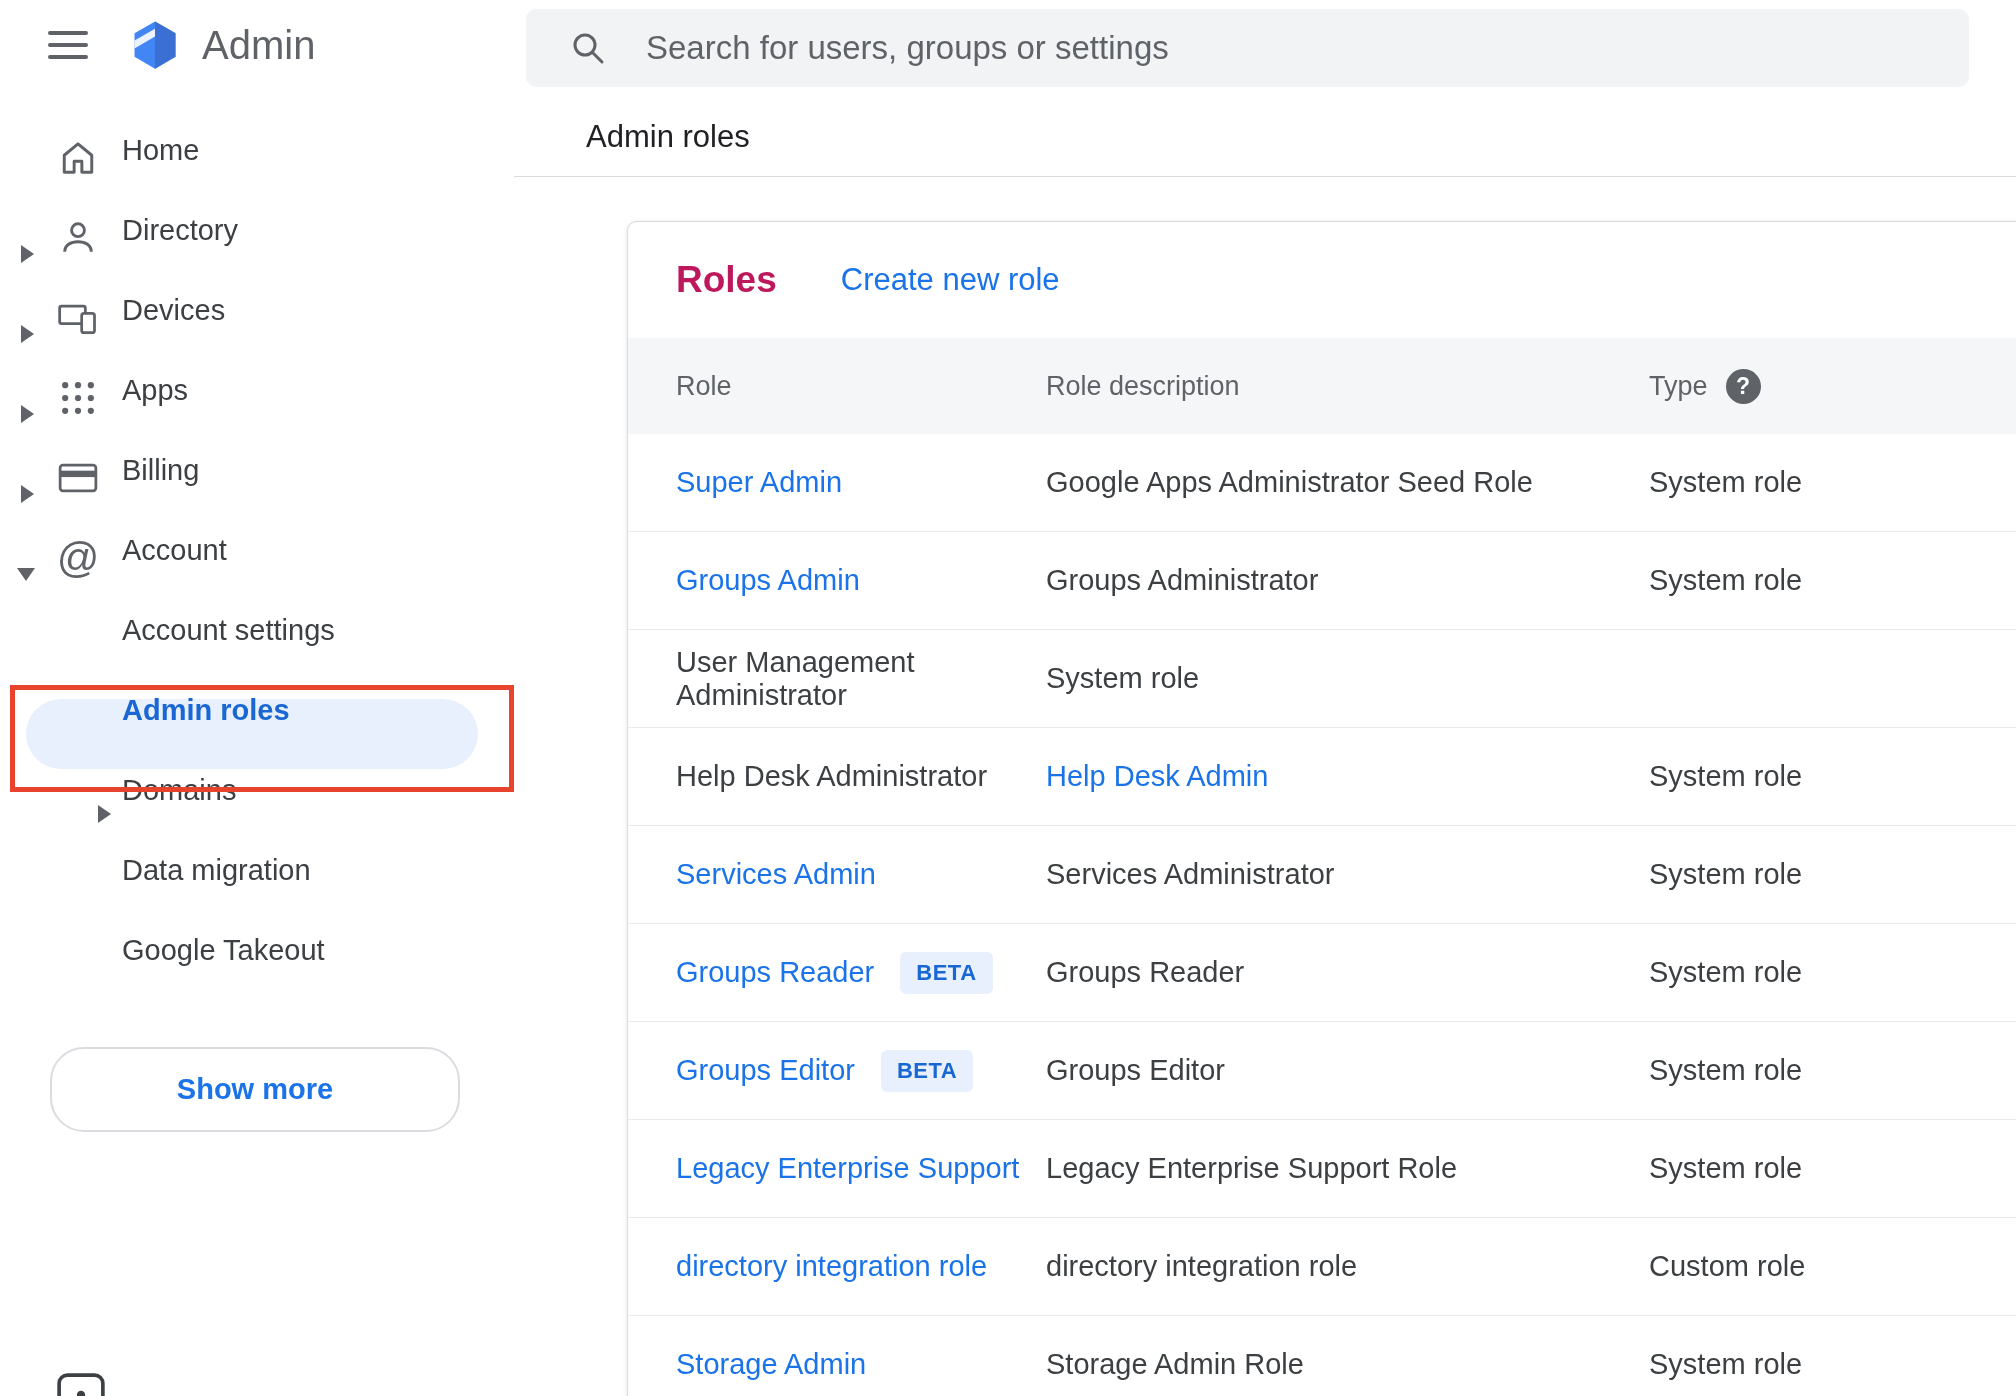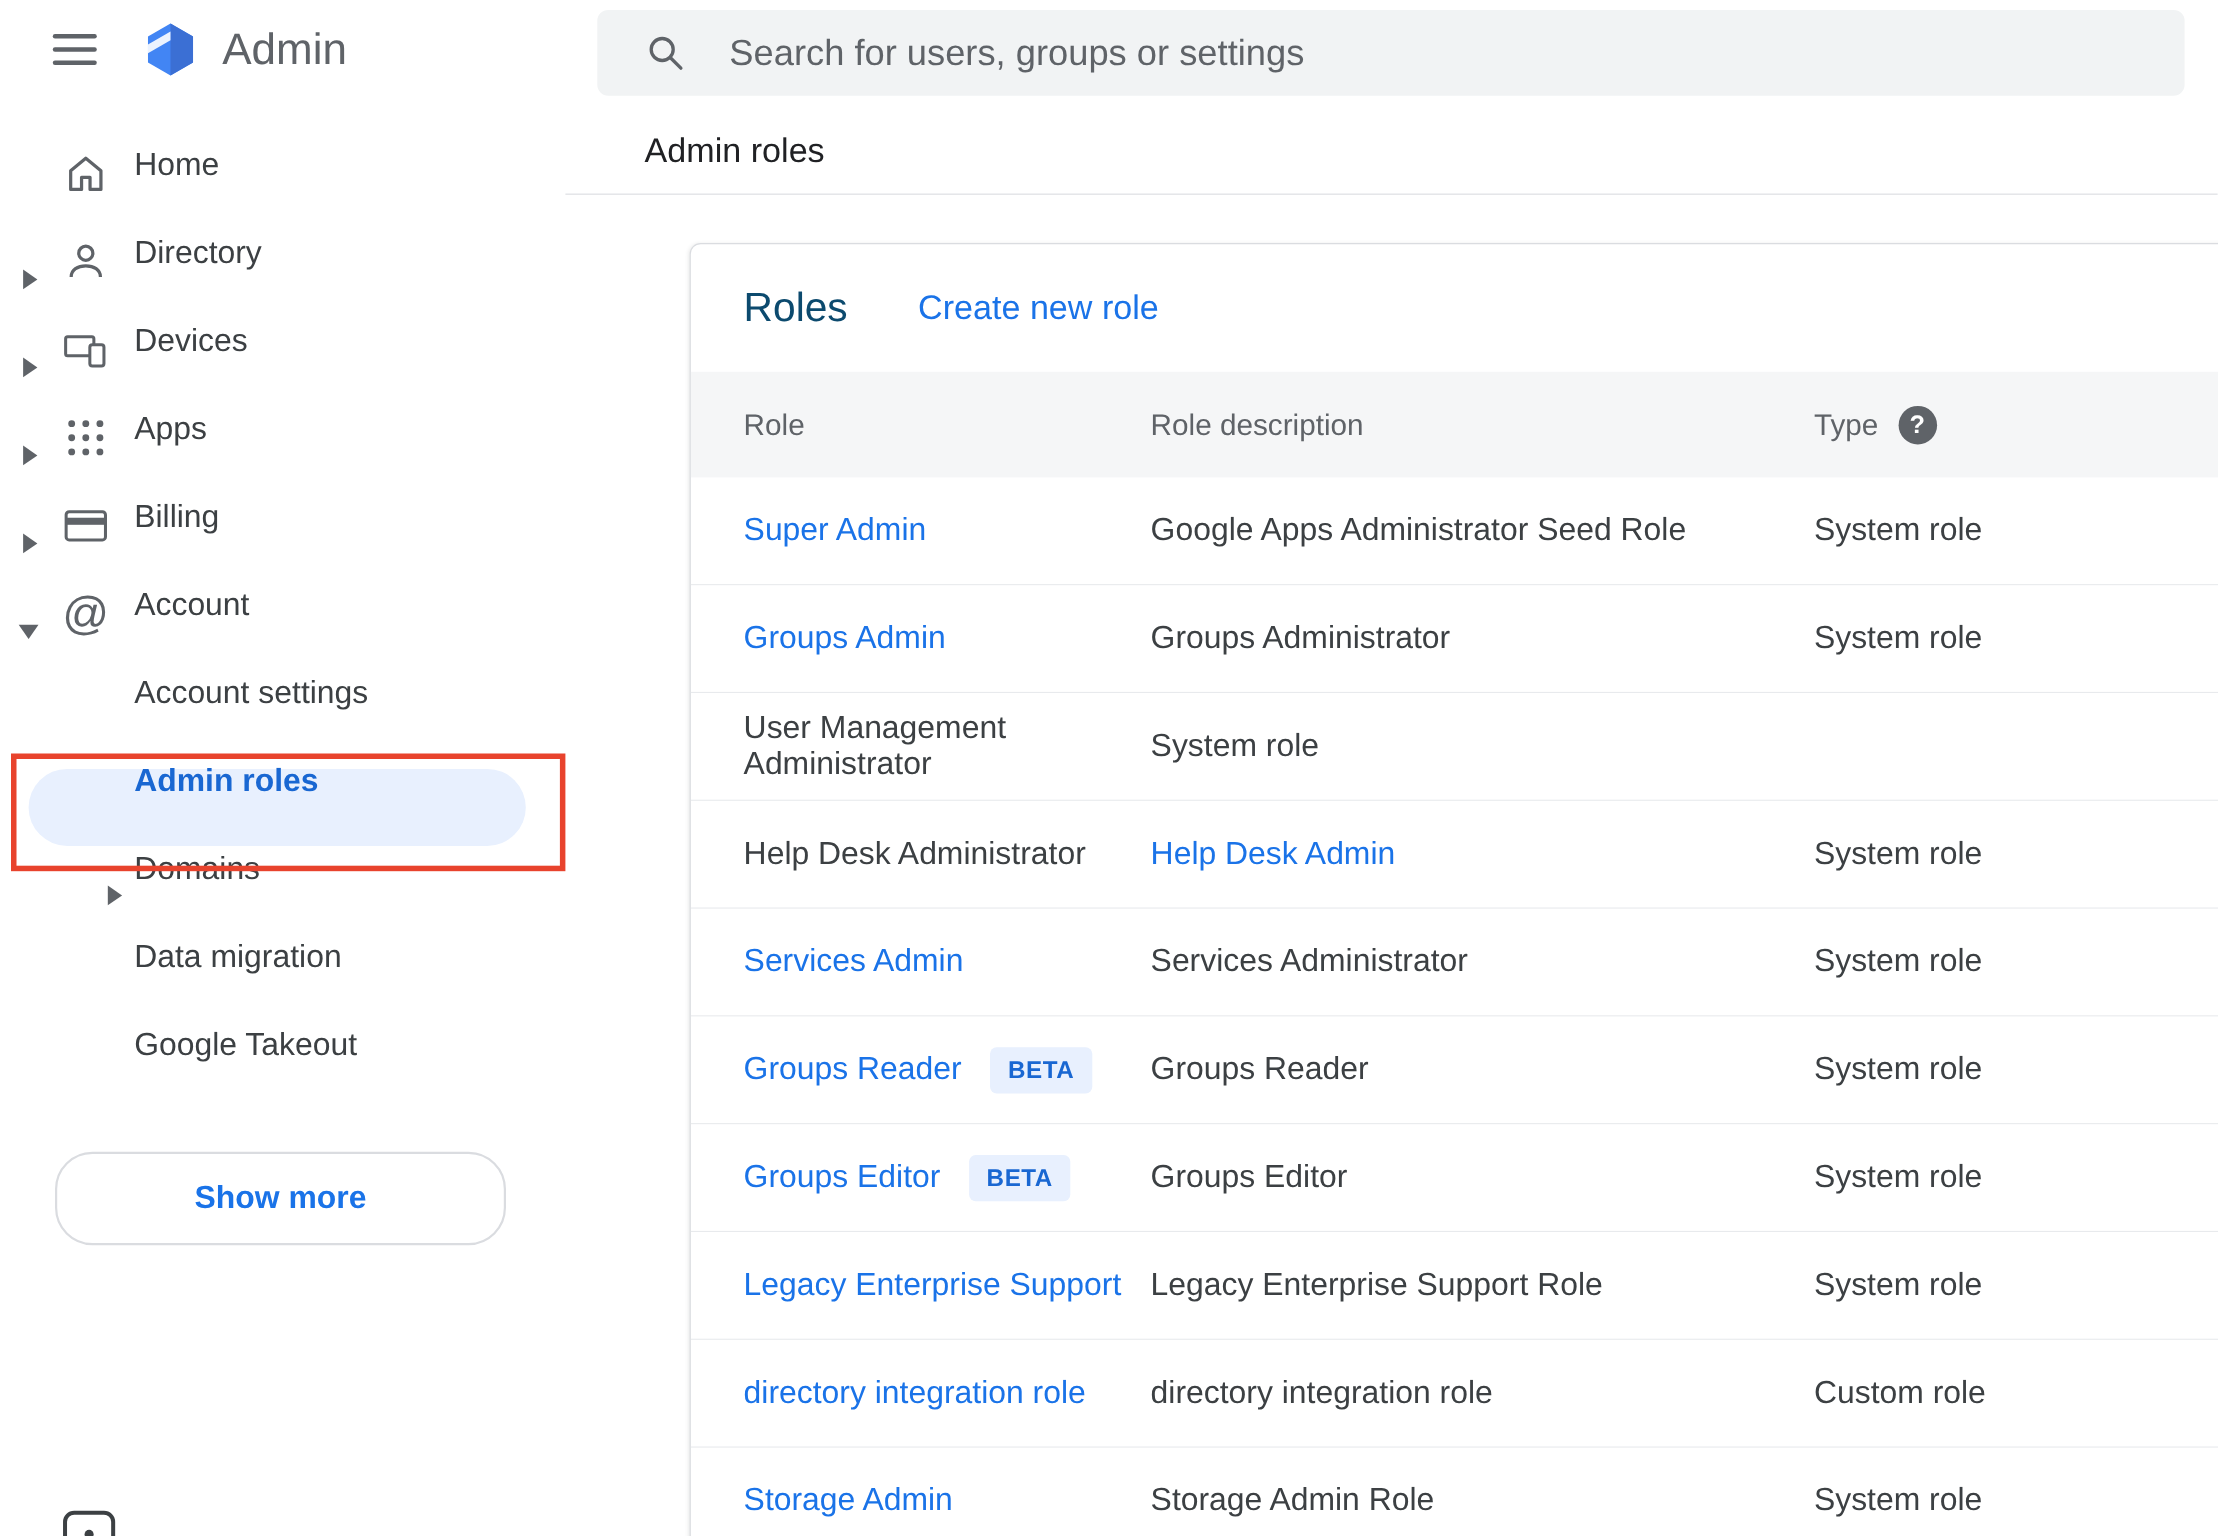--- a/index.html
+++ b/index.html
@@ -42,35 +42,35 @@
                color:#1a73e8; font-size:29px; font-weight:bold; cursor:pointer;
                font-family:inherit; }
 
   .bottom-partial { position:absolute; left:56px; bottom:-26px; width:50px; height:50px; }
 
   .red-box { position:absolute; left:10px; top:685px; width:504px; height:107px;
              border:5px solid #e8432d; z-index:10; pointer-events:none; }
 
   
   .main { position:absolute; left:514px; top:0; right:0; bottom:0; }
-  .searchbar { position:absolute; left:29px; top:9px; width:1443px; height:78px;
+  .searchbar { position:absolute; left:12px; top:9px; width:1443px; height:78px;
                background:#f1f3f4; border-radius:10px; display:flex; align-items:center; }
   .searchbar svg { margin-left:44px; width:36px; height:36px; flex:none; }
   .search-input { flex:1; margin-left:40px; margin-right:30px; border:none; outline:none;
                   background:transparent; font-size:33px; color:#202124; font-family:inherit; }
   .search-input::placeholder { color:#5f6368; opacity:1; }
 
   .crumb { position:absolute; left:72px; top:119px; font-size:31px; color:#202124; }
   .main-divider { position:absolute; left:0; right:0; top:176px; height:1px; background:#dadce0; }
 
   .card { position:absolute; left:113px; top:221px; right:-14px; bottom:-40px;
           background:#fff; border:1px solid #dadce0; border-radius:10px;
           box-shadow:0 1px 4px rgba(60,64,67,.15); overflow:hidden; }
   .card-header { height:116px; display:flex; align-items:center; padding-left:48px; }
-  .card-title { font-size:37px; font-weight:400; color:#0c4a6e; }
+  .card-title { font-size:37px; font-weight:700; color:#be185d; }
   .create-link { margin-left:64px; font-size:31px; color:#1a73e8; font-weight:500;
                  text-decoration:none; cursor:pointer; }
 
   .thead { height:96px; background:#f5f6f7; display:grid;
            grid-template-columns:370px 603px 1fr; padding-left:48px; align-items:center;
            font-size:27px; color:#5f6368; font-weight:500; }
   .type-th { display:flex; align-items:center; }
   .help-badge { display:inline-flex; width:35px; height:35px; border-radius:50%;
                 background:#5f6368; color:#fff; font-size:23px; font-weight:bold;
                 align-items:center; justify-content:center; margin-left:18px; cursor:pointer; }

